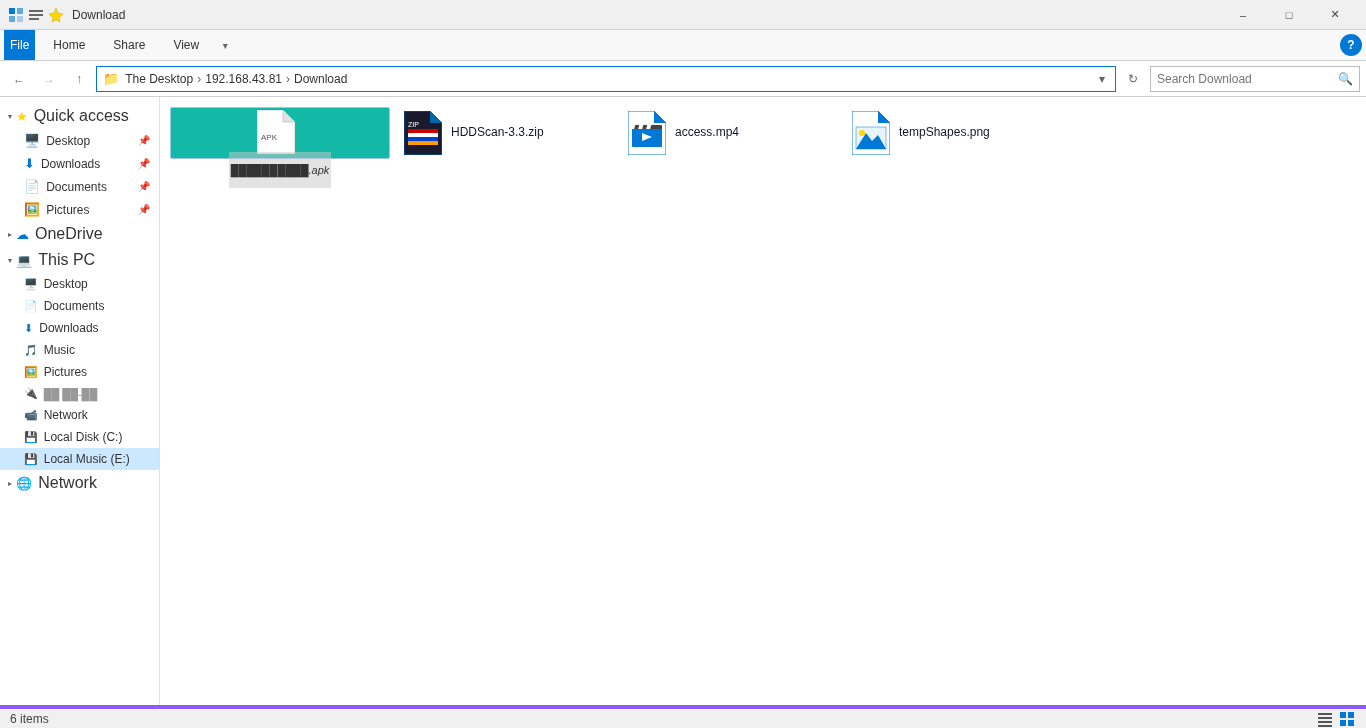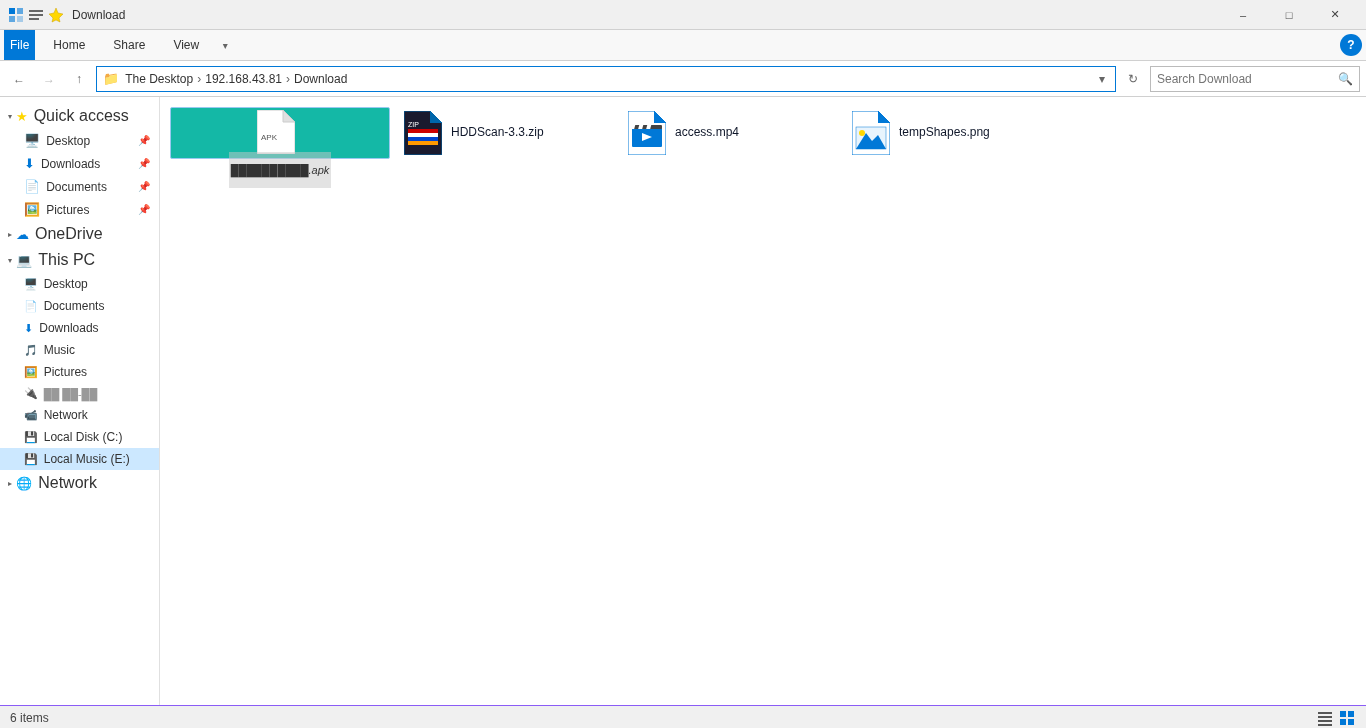--- a/index.html
+++ b/index.html
@@ -184,21 +184,21 @@
       width: 40px; height: 40px;
       display: flex; align-items: center; justify-content: center;
       margin-right: 8px; flex-shrink: 0;
     }
     .file-name { font-size: 12px; color: #0f172a; word-break: break-all; line-height: 1.3; }
 
     
     .status-bar {
       height: 24px;
       background: #f0f0f0;
-      border-top: 1px solid #8b5cf6;
+      border-top: 4px solid #8b5cf6;
       display: flex;
       align-items: center;
       padding: 0 10px;
       font-size: 12px;
       color: #444;
     }
     .status-right { margin-left: auto; display: flex; gap: 4px; align-items: center; }
     .view-icon { width: 18px; height: 18px; display: flex; align-items: center; justify-content: center; cursor: pointer; color: #555; }
   </style>
 </head>

